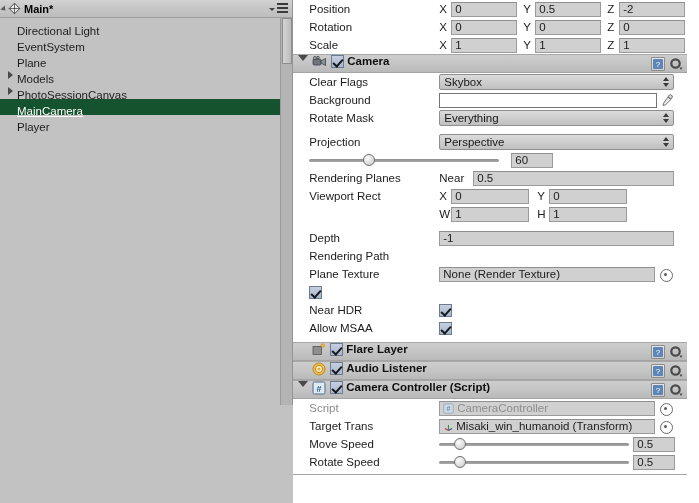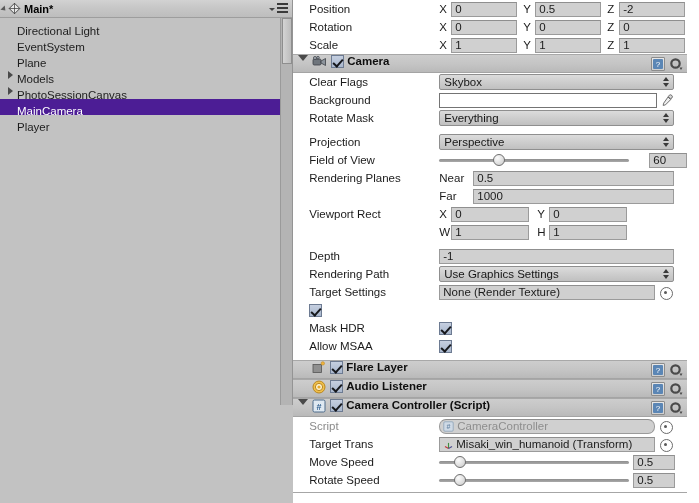--- a/index.html
+++ b/index.html
@@ -106,21 +106,21 @@
   .field {
     height: 15px;
     background: #d0d0d0;
     border: 1px solid #9b9b9b;
     border-top-color: #8f8f8f;
     font-size: 11.5px; color: #1b1b1b;
     display: flex; align-items: center;
     padding: 0 3px; line-height: 13px;
     overflow: hidden; white-space: nowrap;
   }
-  .field.dimtext { color: #8e8e8e; border-radius: 7px; }
+  .field.dimtext { color: #8e8e8e; }
 
   .axis {
     font-size: 11.5px; color: #1b1b1b;
     width: 12px; flex: 0 0 auto;
   }
   .xyz-field { width: 66px; flex: 0 0 auto; }
   .xyz-group { display: flex; align-items: center; gap: 0px; }
 
   
   .comp-header {
@@ -281,21 +281,21 @@
           <span class="hier-label">Plane</span>
         </div>
         <div class="hier-row">
           <span class="foldout"></span>
           <span class="hier-label">Models</span>
         </div>
         <div class="hier-row">
           <span class="foldout"></span>
           <span class="hier-label">PhotoSessionCanvas</span>
         </div>
-        <div class="hier-row selected" style="background: #4c1d95;">
+        <div class="hier-row selected" style="background: #14532d; text-decoration: underline;">
           <span class="indent-spacer"></span>
           <span class="hier-label">MainCamera</span>
         </div>
         <div class="hier-row">
           <span class="indent-spacer"></span>
           <span class="hier-label">Player</span>
         </div>
       </div>
 
     <div class="h-scrollbar">
@@ -410,37 +410,31 @@
         <span class="popup" style="width:235px">
           <span>Perspective</span>
           <span class="arrows">
               <i class="up"></i>
               <i class="dn"></i>
             </span>
         </span>
       </div>
 
       <div class="row">
-        <span class="lbl">Field of View</span>
         <span class="slider" id="fov-slider" style="width:190px">
           <span class="track"></span>
           <span class="knob" id="fov-knob" style="left: 53.4px;"></span>
         </span>
-        <span class="field" style="width:42px;margin-left:20px">60</span>
+        <span class="field" style="width:42px;margin-left:12px">60</span>
       </div>
 
       <div class="row">
         <span class="lbl">Rendering Planes</span>
         <span class="axis" style="width:34px">Near</span>
         <span class="field" style="width:201px">0.5</span>
-      </div>
-      <div class="row">
-        <span class="lbl"></span>
-        <span class="axis" style="width:34px">Far</span>
-        <span class="field" style="width:201px">1000</span>
       </div>
 
       <div class="row">
         <span class="lbl">Viewport Rect</span>
         <span class="axis">X</span>
         <span class="field" style="width:78px">0</span>
         <span class="axis" style="margin-left:8px">Y</span>
         <span class="field" style="width:78px">0</span>
       </div>
       <div class="row">
@@ -453,42 +447,35 @@
 
       <div class="gap"></div>
 
       <div class="row">
         <span class="lbl">Depth</span>
         <span class="field" style="width:235px">-1</span>
       </div>
 
       <div class="row">
         <span class="lbl">Rendering Path</span>
-        <span class="popup" style="width:235px">
-          <span>Use Graphics Settings</span>
-          <span class="arrows">
-              <i class="up"></i>
-              <i class="dn"></i>
-            </span>
-        </span>
-      </div>
-
-      <div class="row">
-        <span class="lbl">Target Settings</span>
+      </div>
+
+      <div class="row">
+        <span class="lbl">Plane Texture</span>
         <span class="field" style="width:216px">
           <span>None (Render Texture)</span>
         </span>
         <span class="objsel"></span>
       </div>
 
       <div class="row">
         <span class="cbx checked"></span>
       </div>
       <div class="row">
-        <span class="lbl">Mask HDR</span>
+        <span class="lbl">Near HDR</span>
         <span class="cbx checked"></span>
       </div>
       <div class="row">
         <span class="lbl">Allow MSAA</span>
         <span class="cbx checked"></span>
       </div>
 
       <div class="gap" style="height:5px"></div>
 
       <div class="comp-header">

